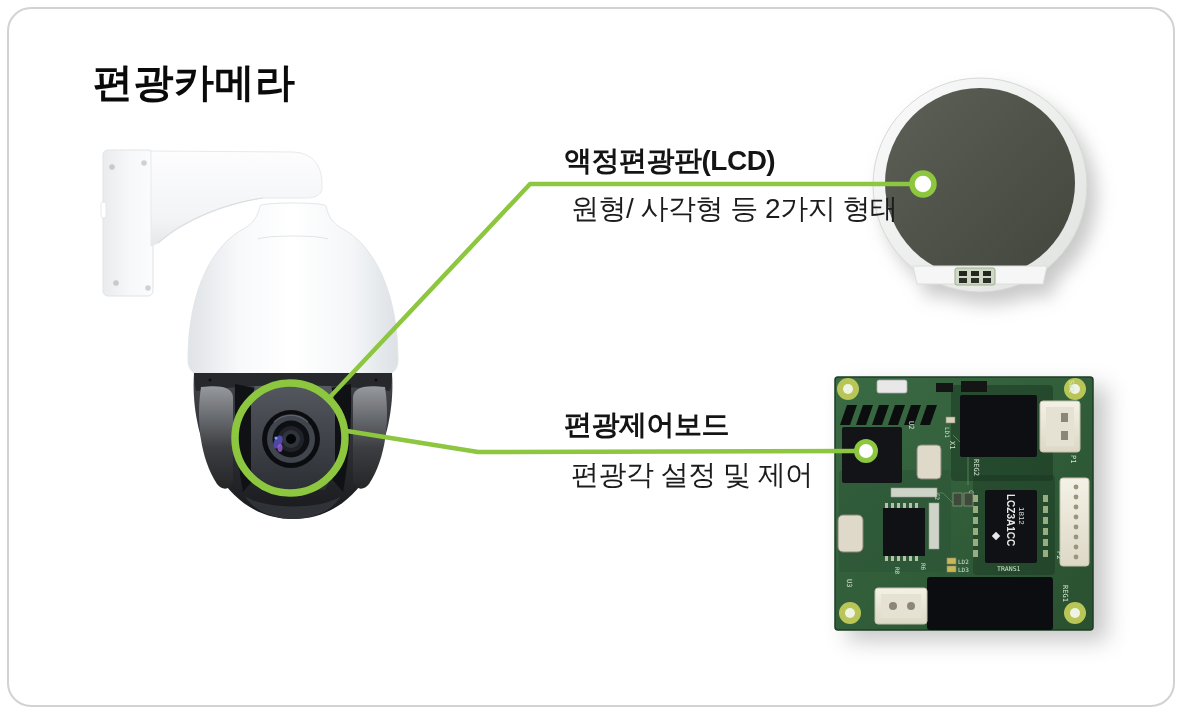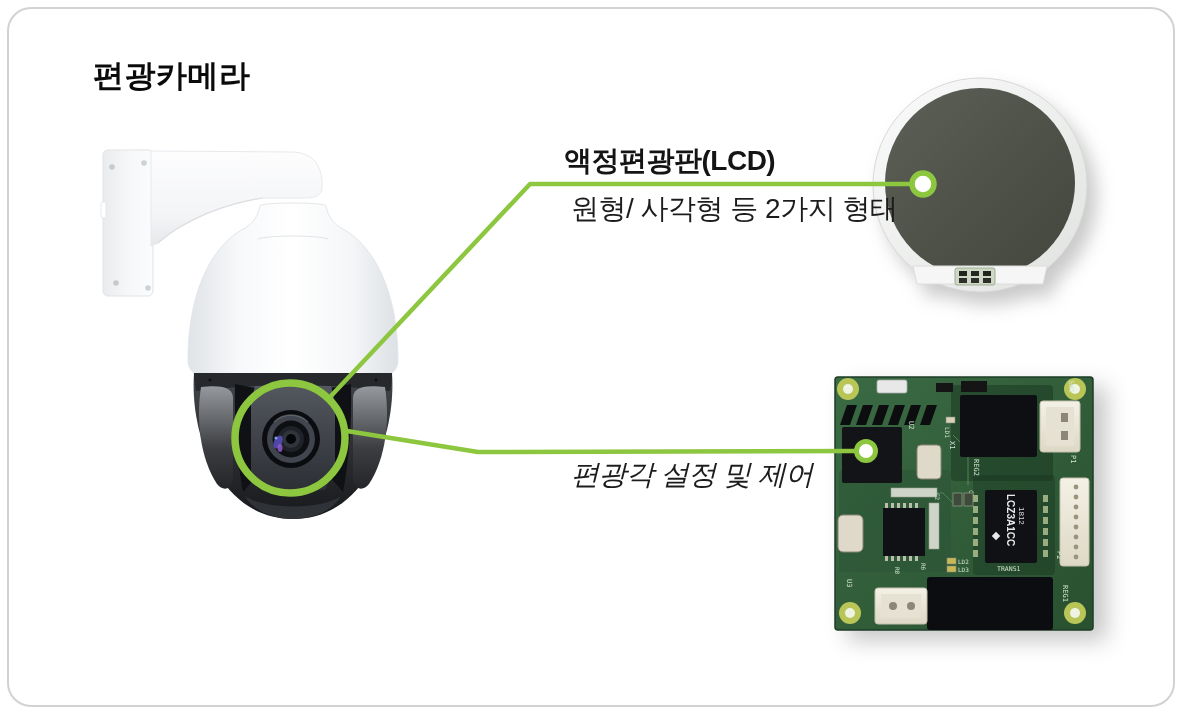--- a/index.html
+++ b/index.html
@@ -5,35 +5,35 @@
   html,body{margin:0;padding:0;background:#fff;}
   .page{
     position:relative;width:1182px;height:714px;background:#ffffff;overflow:hidden;
     font-family:"Liberation Sans","DejaVu Sans",sans-serif;color:#111;
   }
   .frame{
     position:absolute;inset:7px;border:2px solid #d2d2d2;border-radius:24px;
     pointer-events:none;
   }
   .main-title{
-    position:absolute;left:93px;top:55px;font-size:31px;font-weight:700;
+    position:absolute;left:93px;top:55px;font-size:40px;font-weight:700;
     letter-spacing:0.5px;color:#0a0a0a;white-space:nowrap;
   }
   .callout-title{
     position:absolute;font-size:28px;font-weight:700;color:#141414;
     letter-spacing:-0.5px;white-space:nowrap;
   }
   .callout-sub{
     position:absolute;font-size:28px;font-weight:400;color:#1c1c1c;
     letter-spacing:-0.5px;white-space:nowrap;
   }
   .lcd-title{left:564px;top:142px;}
   .lcd-sub{left:571px;top:190px;}
   .board-title{left:564px;top:406px;}
-  .board-sub{left:571px;top:456px;font-style:italic;}
+  .board-sub{left:571px;top:456px;}
   .camera-svg{position:absolute;left:95px;top:140px;}
   .lcd-svg{position:absolute;left:856px;top:72px;filter:drop-shadow(9px 12px 9px rgba(60,62,60,0.28));}
   .pcb-svg{position:absolute;left:833px;top:375px;filter:drop-shadow(13px 10px 11px rgba(0,0,0,0.22));}
   .overlay-svg{position:absolute;left:0;top:0;pointer-events:none;}
   .pcb-silk{fill:#d2e4d0;font-family:"DejaVu Sans Mono","Liberation Mono",monospace;}
 </style>
 </head>
 <body>
 
 <div class="page">
@@ -292,20 +292,21 @@
     <g>
       <rect x="42" y="213" width="52" height="36" rx="3" fill="url(#connGrad)" stroke="#c5c0ae" stroke-width="1"></rect>
       <rect x="48" y="219" width="40" height="24" fill="#e6e2d3"></rect>
       <circle cx="60" cy="231" r="4" fill="#8c8678"></circle>
         <circle cx="78" cy="231" r="4" fill="#8c8678"></circle>
     </g>
   </svg>
 
   <div class="callout-title lcd-title">액정편광판(LCD)</div>
   <div class="callout-sub lcd-sub">원형/ 사각형 등 2가지 형태</div>
+  <div class="callout-title board-title">편광제어보드</div>
   <div class="callout-sub board-sub">편광각 설정 및 제어</div>
 
   <svg class="overlay-svg" width="1182" height="714" viewBox="0 0 1182 714">
     <circle cx="290" cy="438" r="55" fill="none" stroke="#8dc63f" stroke-width="7.5"></circle>
     <polyline points="331,396 530,184 912,184" fill="none" stroke="#8dc63f" stroke-width="4.5" stroke-linejoin="round" stroke-linecap="round"></polyline>
     <circle cx="923" cy="184" r="11" fill="#ffffff" stroke="#8dc63f" stroke-width="5.5"></circle>
     <polyline points="347,431 478,452 856,451" fill="none" stroke="#8dc63f" stroke-width="4.5" stroke-linejoin="round" stroke-linecap="round"></polyline>
     <circle cx="866" cy="451" r="9.5" fill="#ffffff" stroke="#8dc63f" stroke-width="5"></circle>
   </svg>
 

